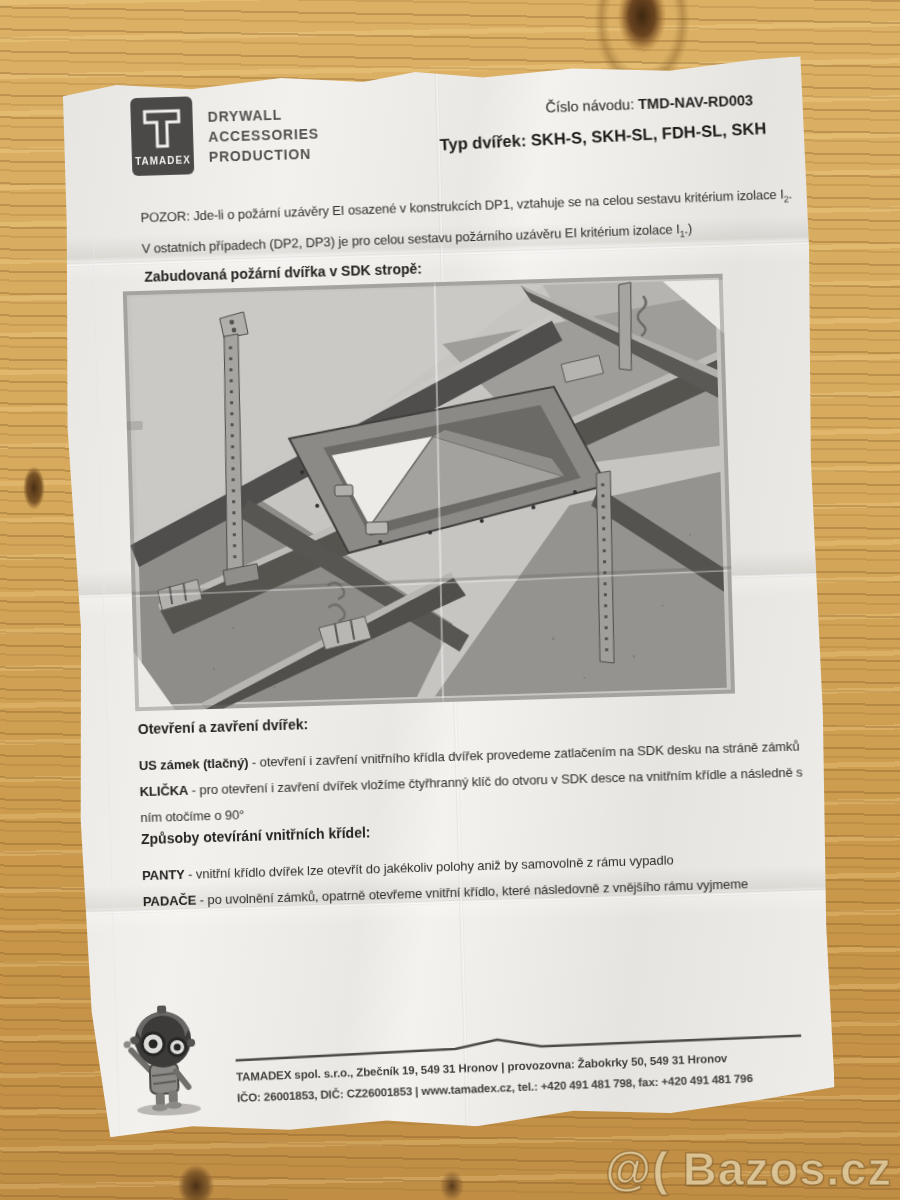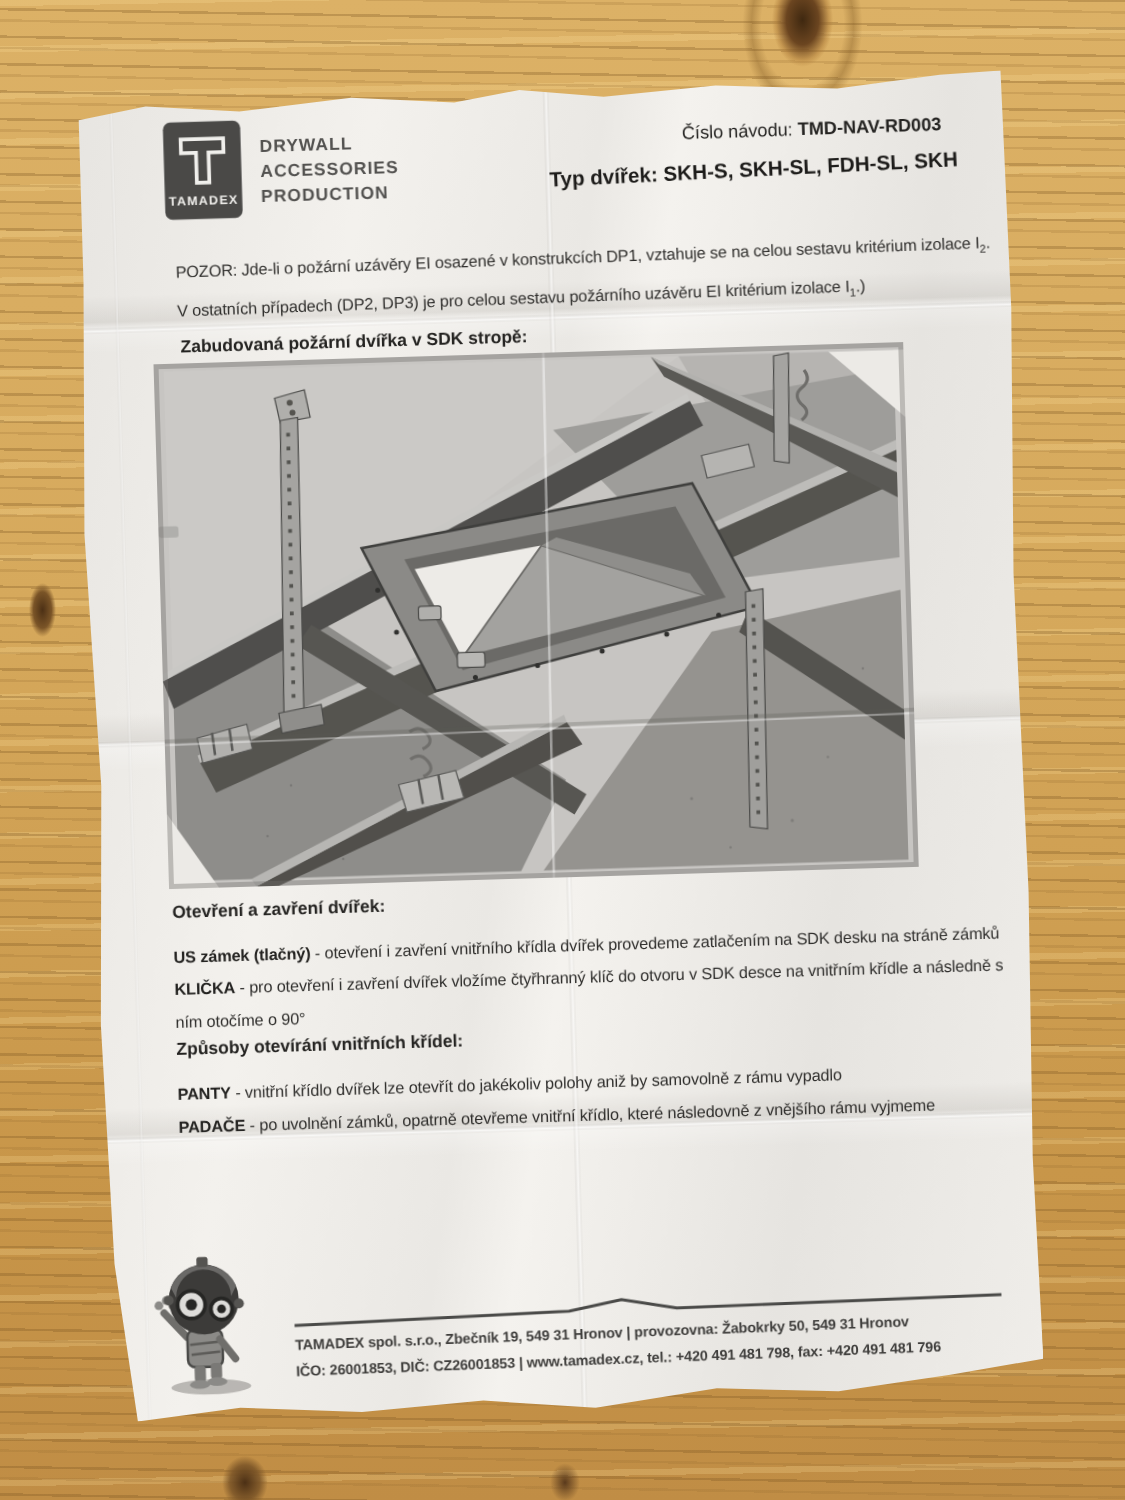--- a/index.html
+++ b/index.html
@@ -254,13 +254,14 @@
       <svg viewBox="0 0 572 20" preserveAspectRatio="none">
         <polyline points="2,16 222,11 264,3 308,11 568,8" fill="none" stroke="#4a4a48" stroke-width="2.3"></polyline>
       </svg>
     </div>
     <div class="footer-text">
       <div>TAMADEX spol. s.r.o., Zbečník 19, 549 31 Hronov | provozovna: Žabokrky 50, 549 31 Hronov</div>
       <div>IČO: 26001853, DIČ: CZ26001853 | www.tamadex.cz, tel.: +420 491 481 798, fax: +420 491 481 796</div>
     </div>
   </div>
 
+  <div class="watermark">@( Bazos.cz</div>
 </div>
 
 </body></html>

